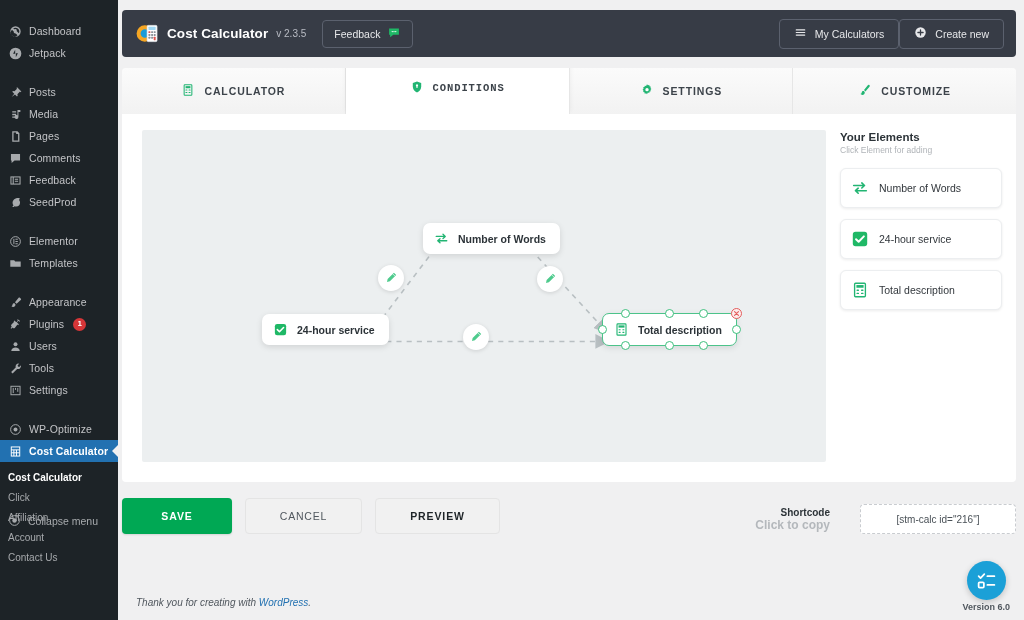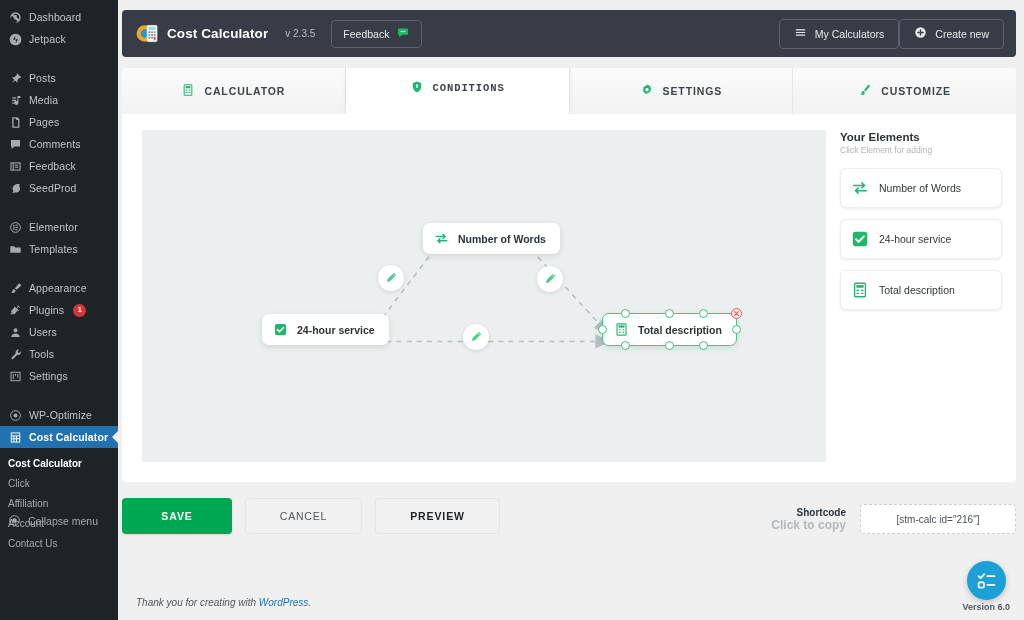--- a/index.html
+++ b/index.html
@@ -12,21 +12,21 @@
   }
   .screen { position: relative; width: 1024px; height: 620px; display: flex; }
 
   
   .wp-sidebar {
     width: 118px; height: 620px;
     background: #1d2327;
     color: #c3c4c7;
     flex: 0 0 118px;
     position: relative;
-    padding-top: 2px;
+    padding-top: 16px;
     font-size: 10.5px;
   }
   .wp-group { padding: 4px 0; }
   .wp-sep { height: 9px; }
   .wp-item {
     display: flex; align-items: center;
     gap: 7px;
     height: 22px;
     padding: 0 8px;
     color: #c3c4c7;
@@ -100,21 +100,21 @@
     border-radius: 4px;
     height: 47px;
     display: flex; align-items: center;
     padding: 0 12px 0 14px;
     margin-bottom: 11px;
   }
   .cc-logo { width: 23px; height: 23px; position: relative; flex: 0 0 23px; margin-right: 8px; }
   .cc-title {
     color: #fff; font-size: 13.5px; font-weight: 700; letter-spacing: .1px;
   }
-  .cc-version { color: #b9bcc4; font-size: 10px; margin-left: 17px; font-weight: 400; }
+  .cc-version { color: #b9bcc4; font-size: 10px; margin-left: 8px; font-weight: 400; }
   .cc-feedback {
     margin-left: 16px;
     border: 1px solid #5b616e;
     border-radius: 4px;
     height: 28px;
     display: inline-flex; align-items: center; gap: 7px;
     padding: 0 11px;
     color: #e7e8ea; font-size: 10.5px;
     cursor: pointer;
     background: transparent;
@@ -260,21 +260,21 @@
     border-radius: 4px;
     display: inline-flex; align-items: center; justify-content: center;
     font-size: 10.5px; font-weight: 700; letter-spacing: .9px;
     cursor: pointer;
     border: 1px solid transparent;
   }
   .btn-save { width: 110px; background: #00a854; color: #fff; box-shadow: 0 1px 2px rgba(0,0,0,.12); }
   .btn-cancel { width: 117px; background: #f1f1f1; color: #50575e; border-color: #e4e4e4; font-weight: 400; letter-spacing: .8px; }
   .btn-preview { width: 125px; background: #f1f1f1; color: #1d2327; border-color: #e4e4e4; }
 
-  .shortcode-wrap { margin-left: auto; display: flex; align-items: center; gap: 14px; }
+  .shortcode-wrap { margin-left: auto; display: flex; align-items: center; gap: 30px; }
   .sc-labels { text-align: right; line-height: 12px; }
   .sc-title { font-size: 10px; font-weight: 700; color: #2c3338; }
   .sc-sub { font-size: 12px; color: #b4b8bc; font-weight: bold; }
   .sc-box {
     width: 156px; height: 30px;
     border: 1px dashed #c9ccd0;
     border-radius: 4px;
     background: #fff;
     display: flex; align-items: center; justify-content: center;
     font-size: 10px; color: #4a5157;

